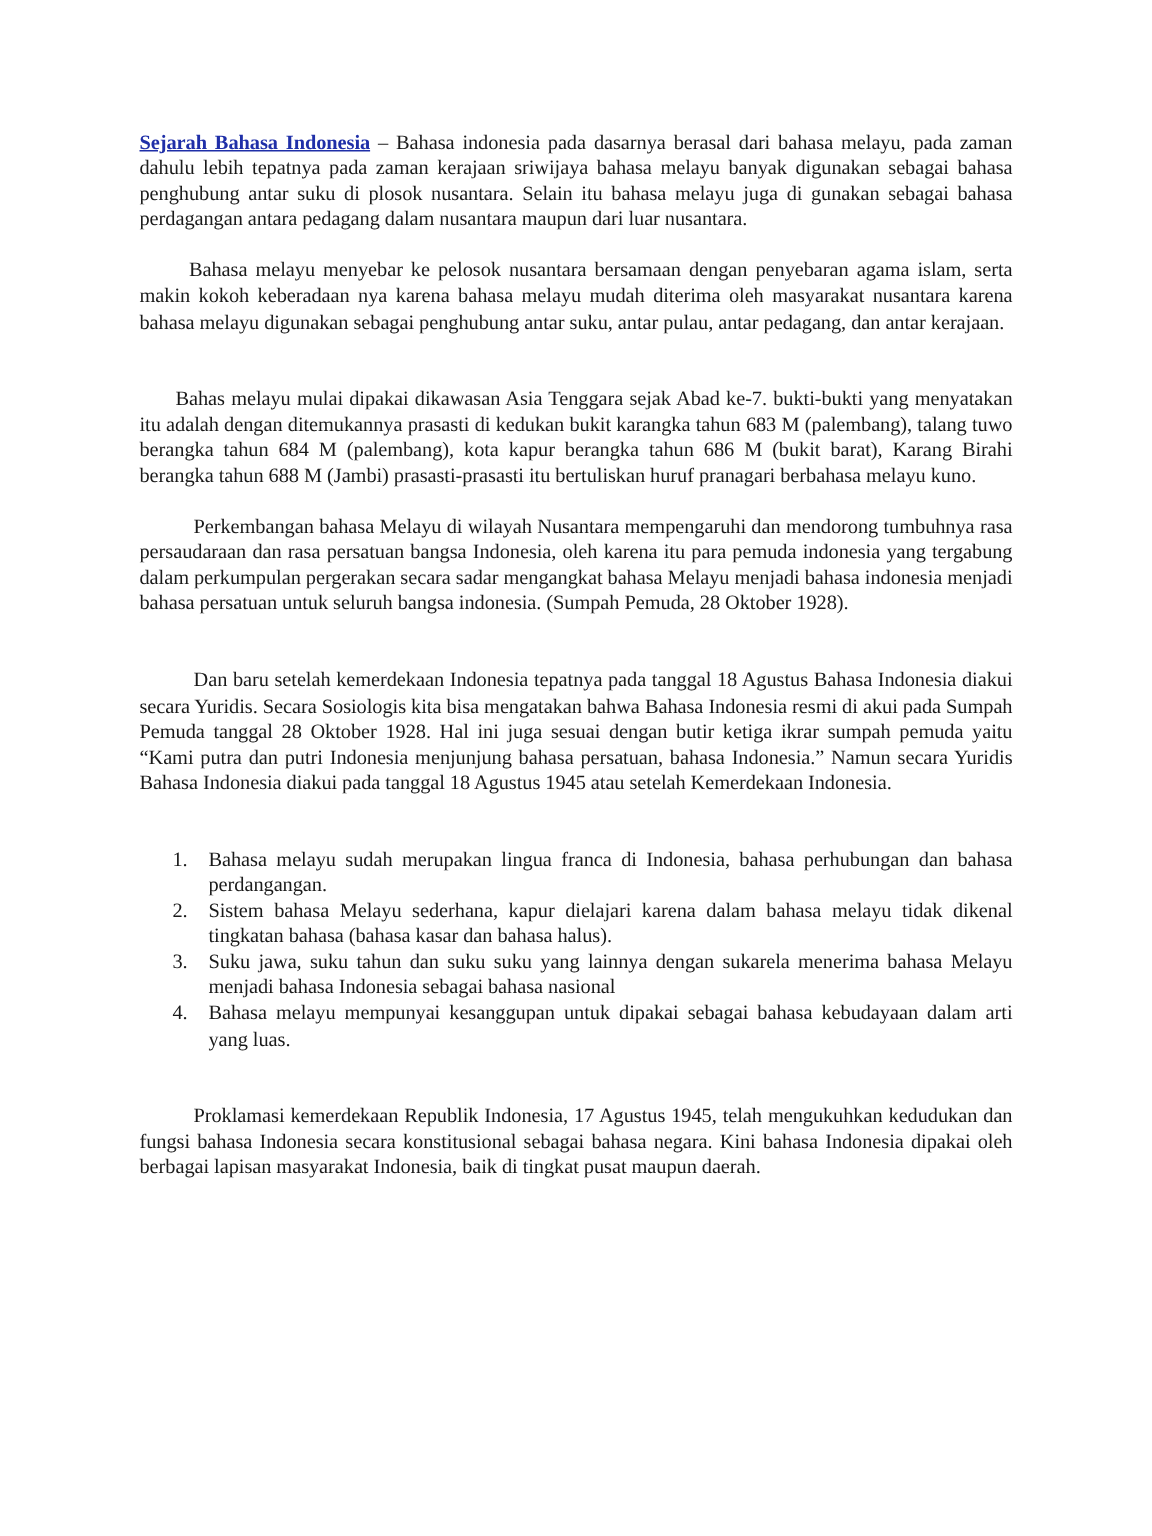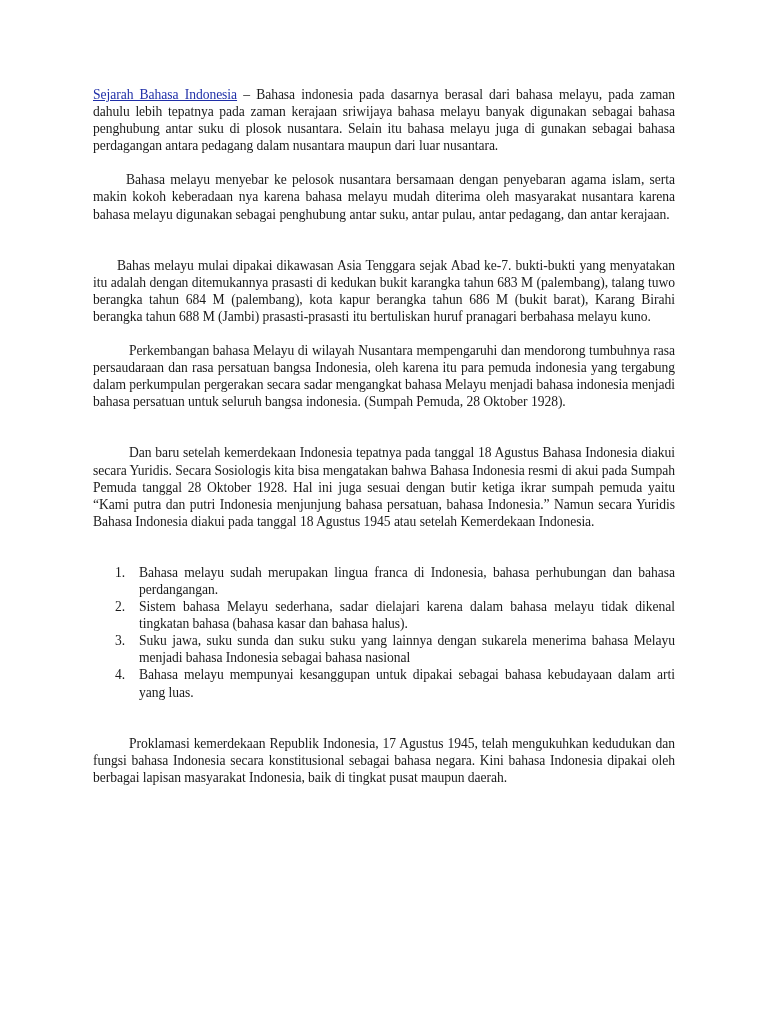--- a/index.html
+++ b/index.html
@@ -26,21 +26,21 @@
     letter-spacing: -0.05px;
   }
   .page p {
     margin: 0;
   }
   .indent1 { text-indent: 33px; }
   .indent2 { text-indent: 24px; }
   .indent3 { text-indent: 36px; }
   .link {
     color: #1f2fa8;
-    font-weight: normal;
+    font-weight: bold;
     text-decoration: underline;
   }
   .gap-s { height: 17px; }
   .gap-m { height: 34px; }
   ol.factors {
     margin: 0;
     padding: 0;
     list-style: none;
   }
   ol.factors li {
@@ -81,25 +81,25 @@
 
   <div class="gap-s"></div>
 
   <ol class="factors">
     <li>
       <span class="num">1.</span>
       <span>Bahasa melayu sudah merupakan lingua franca di Indonesia, bahasa perhubungan dan bahasa perdangangan.</span>
     </li>
     <li>
       <span class="num">2.</span>
-      <span>Sistem bahasa Melayu sederhana, sadar dielajari karena dalam bahasa melayu tidak dikenal tingkatan bahasa (bahasa kasar dan bahasa halus).</span>
+      <span>Sistem bahasa Melayu sederhana, kapur dielajari karena dalam bahasa melayu tidak dikenal tingkatan bahasa (bahasa kasar dan bahasa halus).</span>
     </li>
     <li>
       <span class="num">3.</span>
-      <span>Suku jawa, suku sunda dan suku suku yang lainnya dengan sukarela menerima bahasa Melayu menjadi bahasa Indonesia sebagai bahasa nasional</span>
+      <span>Suku jawa, suku tahun dan suku suku yang lainnya dengan sukarela menerima bahasa Melayu menjadi bahasa Indonesia sebagai bahasa nasional</span>
     </li>
     <li>
       <span class="num">4.</span>
       <span>Bahasa melayu mempunyai kesanggupan untuk dipakai sebagai bahasa kebudayaan dalam arti yang luas.</span>
     </li>
   </ol>
 
   <div class="gap-m"></div>
 
   <p class="indent3">Proklamasi kemerdekaan Republik Indonesia, 17 Agustus 1945, telah mengukuhkan kedudukan dan fungsi bahasa Indonesia secara konstitusional sebagai bahasa negara. Kini bahasa Indonesia dipakai oleh berbagai lapisan masyarakat Indonesia, baik di tingkat pusat maupun daerah.</p>

